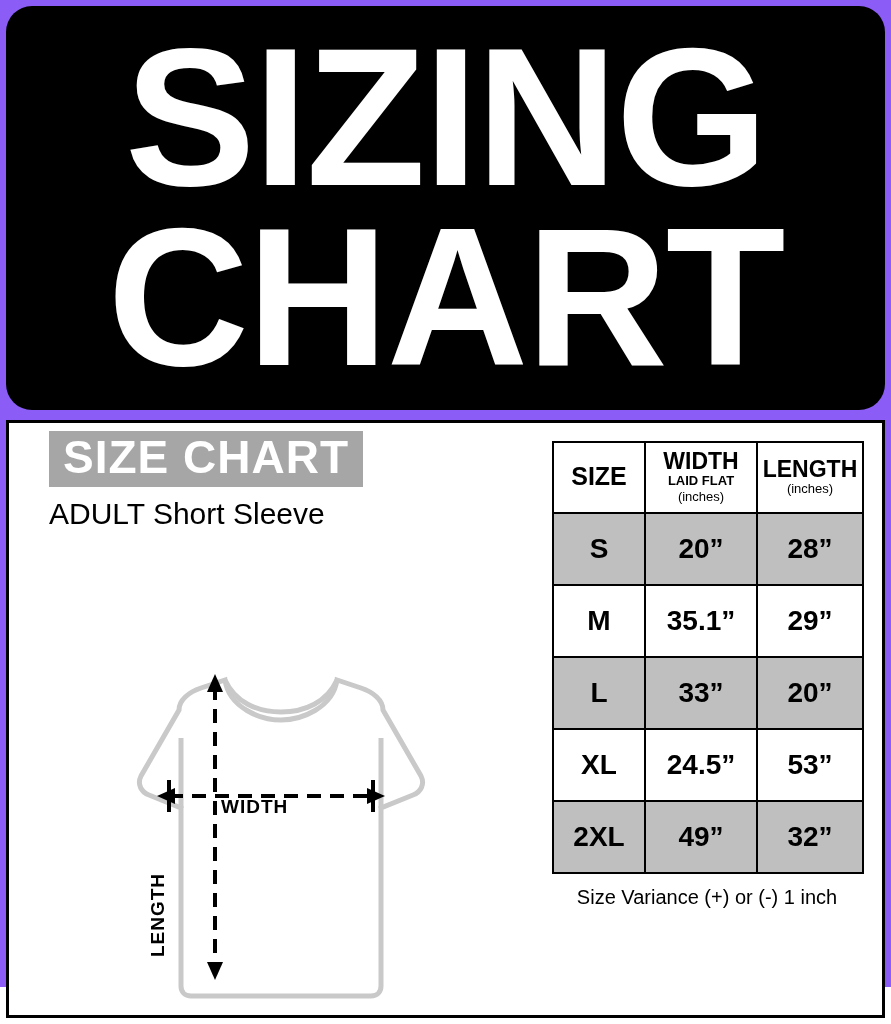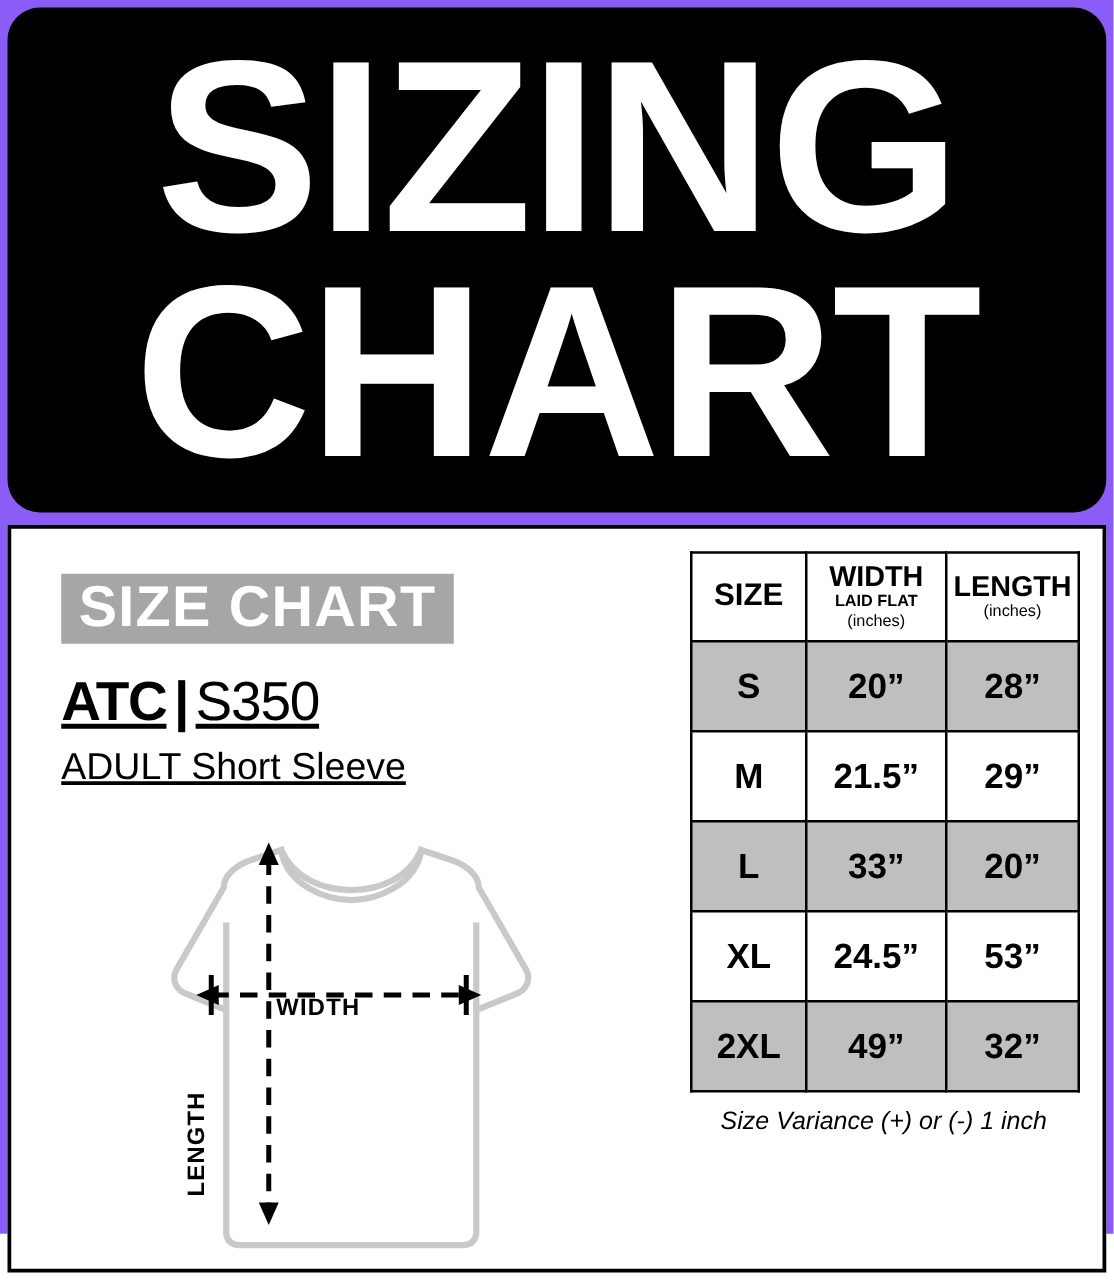--- a/index.html
+++ b/index.html
@@ -46,23 +46,22 @@
     position: absolute;
     left: 6px; top: 420px;
     width: 879px; height: 598px;
     border: 3px solid #000000;
     background: #ffffff;
   }
 
   
   .left-col {
     position: absolute;
-    left: 40px; top: 36px;
+    left: 40px; top: 8px;
     width: 470px;
-    text-decoration: underline;
   }
   .size-chart-badge {
     display: inline-block;
     background: #a6a6a6;
     color: #ffffff;
     font-weight: bold;
     font-size: 46px;
     letter-spacing: 1px;
     padding: 2px 14px 6px 14px;
     line-height: 1.05;
@@ -140,21 +139,20 @@
   table.size-table td.size-cell {
     font-weight: bold;
     font-size: 28px;
   }
   tr.shaded td { background: #bfbfbf; }
   tr.plain td { background: #ffffff; }
 
   .variance {
     margin-top: 12px;
     font-size: 20px;
-    font-style: italic;
     color: #000000;
     text-align: center;
     width: 310px;
   }
 
   col.c1 { width: 92px; }
   col.c2 { width: 112px; }
   col.c3 { width: 106px; }
 </style>
 </head>
@@ -165,23 +163,20 @@
   <div class="banner">
     <div class="banner-line banner-line-1">SIZING</div>
     <div class="banner-line banner-line-2">CHART</div>
   </div>
 
   <div class="panel">
 
     <div class="left-col">
       <div class="size-chart-badge">SIZE CHART</div>
 
-      <div class="brand-line">
-        <span class="brand-code">ATC</span><span class="brand-sep">|</span><span class="brand-model">S350</span>
-      </div>
 
       <div class="desc">
         <div>ADULT Short Sleeve</div>
       </div>
     </div>
 
     <div class="shirt-wrap">
       <svg class="shirt-svg" width="470" height="340" viewBox="0 0 470 340">
 
         <path d="M150 42
@@ -246,21 +241,21 @@
           </tr>
         </thead>
         <tbody>
           <tr class="shaded">
             <td class="size-cell">S</td>
             <td>20”</td>
             <td>28”</td>
           </tr>
           <tr class="plain">
             <td class="size-cell">M</td>
-            <td>21.5”</td>
+            <td>35.1”</td>
             <td>29”</td>
           </tr>
           <tr class="shaded">
             <td class="size-cell">L</td>
             <td>33”</td>
             <td>20”</td>
           </tr>
           <tr class="plain">
             <td class="size-cell">XL</td>
             <td>24.5”</td>

